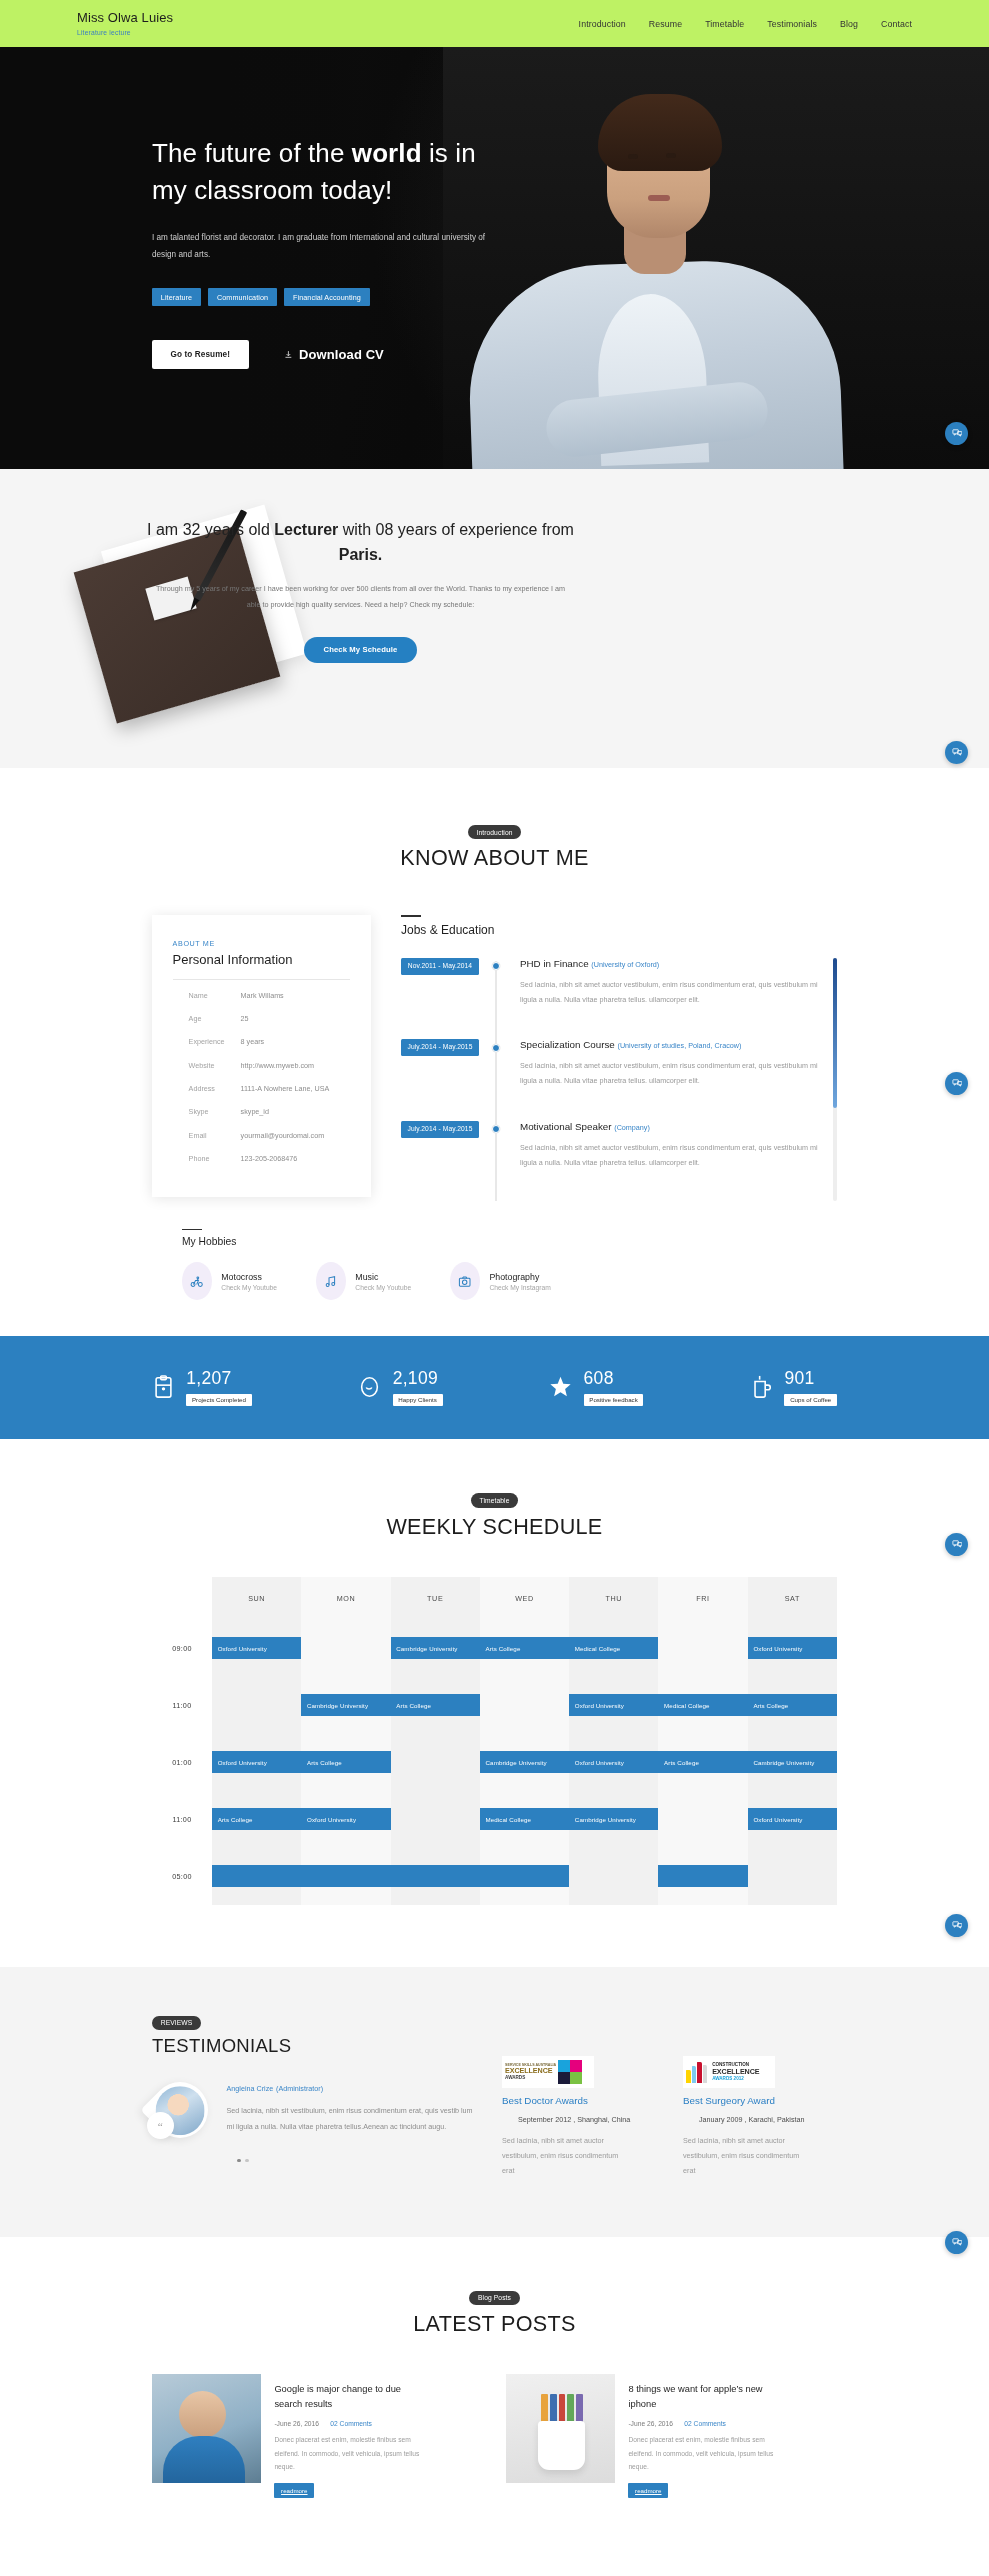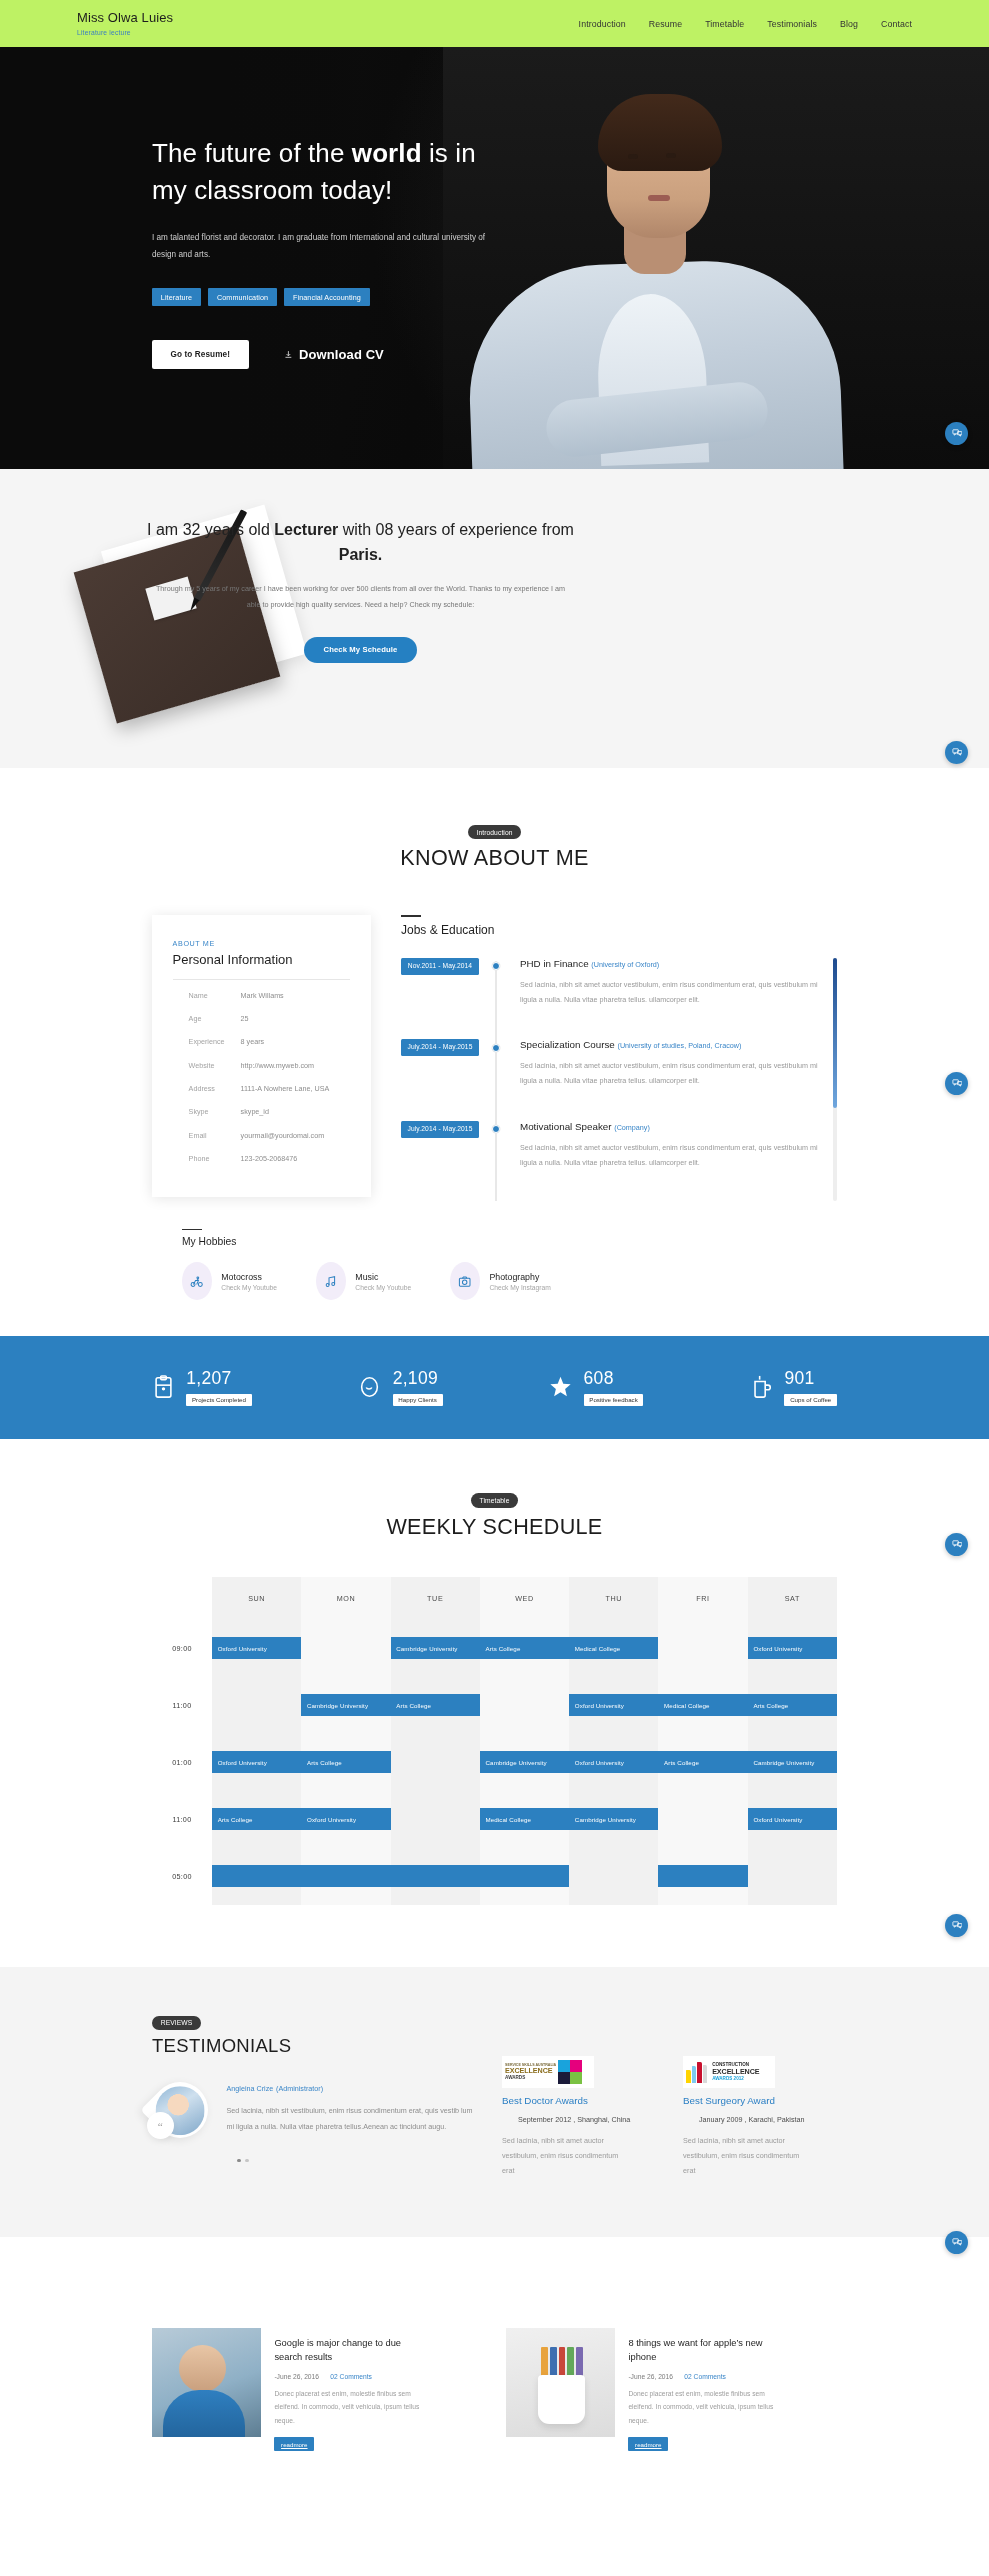--- a/index.html
+++ b/index.html
@@ -851,20 +851,24 @@
       <svg viewBox="0 0 24 24" fill="none" stroke="#fff" stroke-width="1.8">
         <rect x="2" y="4" width="12" height="9" rx="1"></rect>
           <path d="M5 13v3l4-3"></path>
         <rect x="12" y="8" width="10" height="7" rx="1"></rect>
           <path d="M19 15v3l-4-3"></path>
       </svg>
     </div>
   </section>
 
   <section class="section-blog">
+    <div class="sec-head">
+      <span class="badge-pill">Blog Posts</span>
+      <h2 class="sec-title">LATEST POSTS</h2>
+    </div>
 
     <div class="blog-grid">
       <article class="post">
         <div class="post-thumb thumb-a"></div>
         <div class="post-body">
           <h3 class="post-title">Google is major change to due search results</h3>
           <div class="post-meta">
             <span>-June 26, 2016</span>
             <span class="cmt">02 Comments</span>
           </div>

